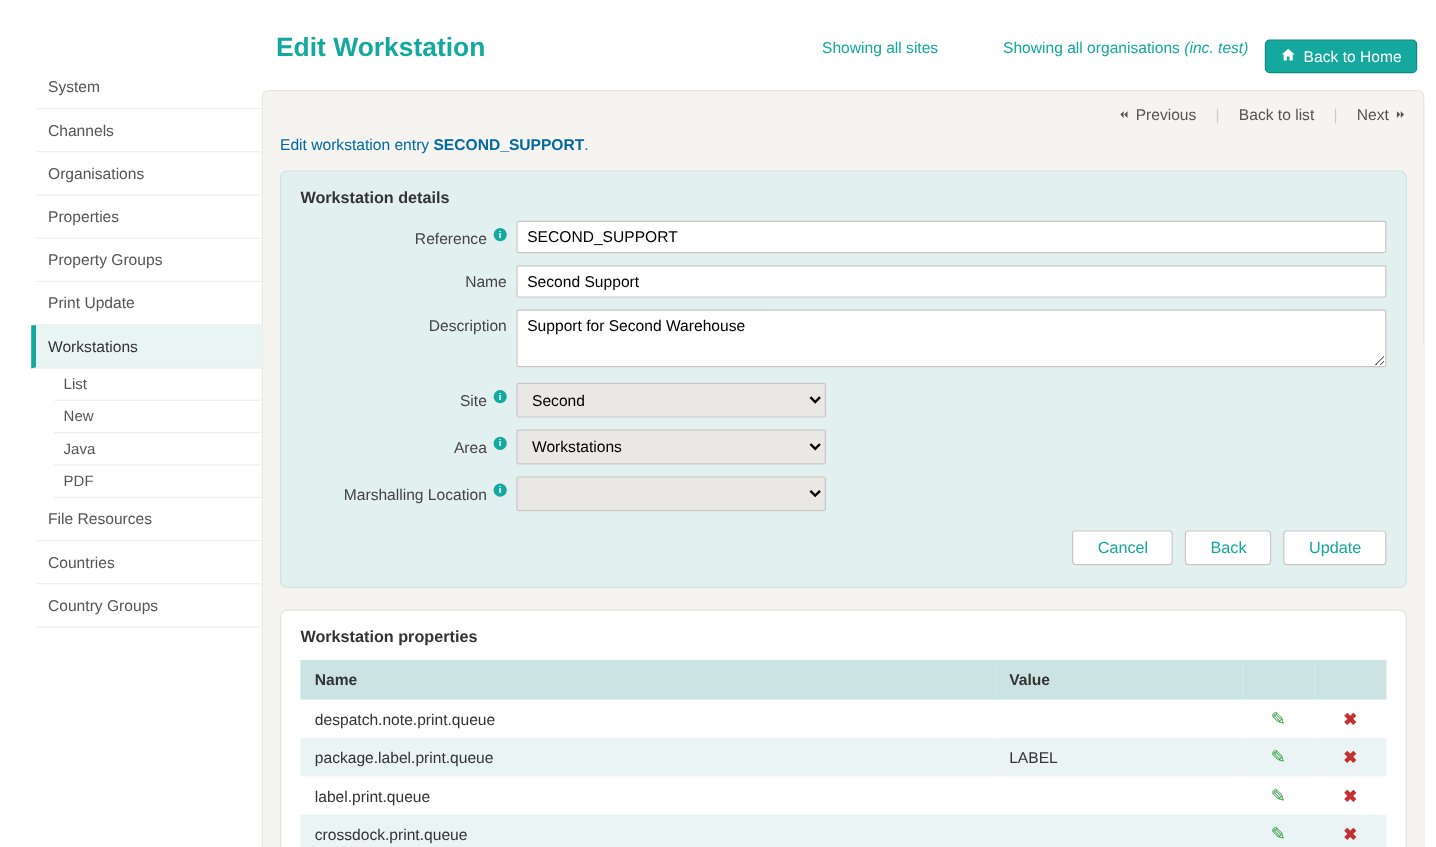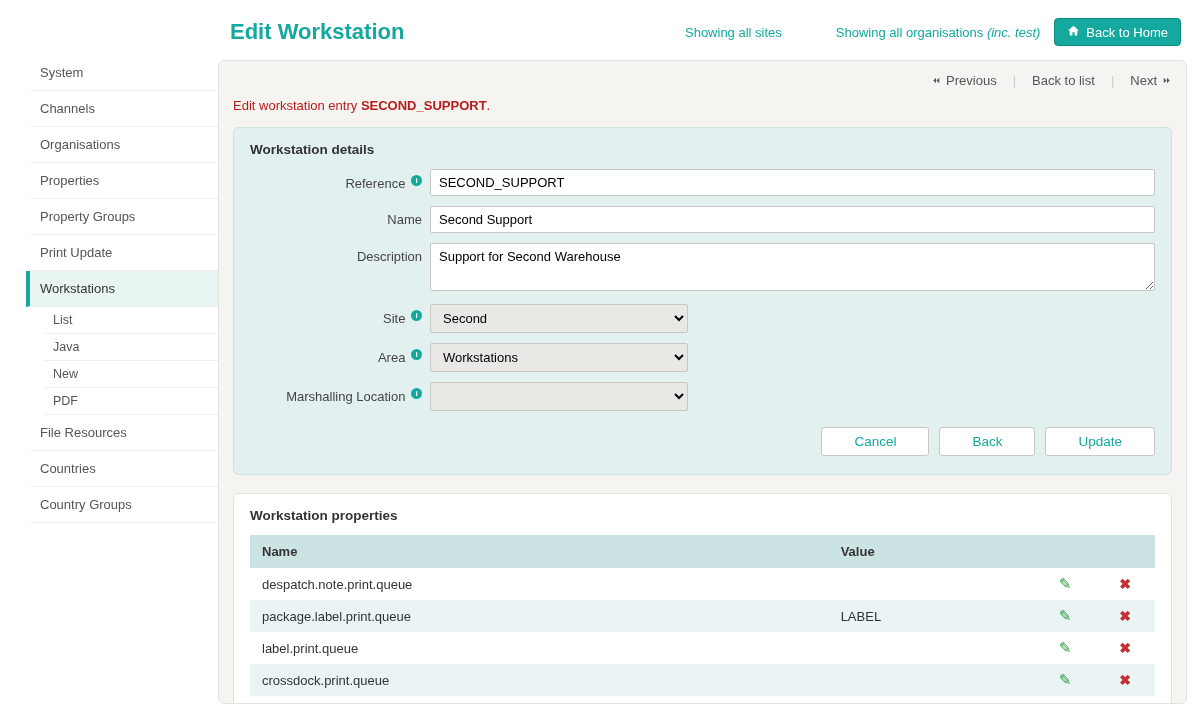--- a/index.html
+++ b/index.html
@@ -74,40 +74,41 @@
     background: #14a89e;
     color: #fff;
     padding: 5px 12px;
     border-radius: 4px;
     border: 1px solid #108a82;
     font-size: 13px;
     display: flex;
     align-items: center;
     gap: 6px;
     cursor: pointer;
+    margin-top: 15px;
   }
   .content-panel {
     background: #f5f4f1;
     border-radius: 6px;
     padding: 0;
     border: 1px solid #e4e2de;
     height: calc(706px - 62px);
     overflow: auto;
   }
   .nav-row {
     display: flex;
     justify-content: flex-end;
     gap: 16px;
     padding: 12px 14px 6px;
     color: #555;
     font-size: 13px;
   }
   .nav-row span { cursor: pointer; display: flex; align-items: center; gap: 4px; }
   .nav-sep { color: #ccc; }
-  .edit-intro { padding: 4px 14px 14px; color: #b91c1c; font-size: 13px; }
+  .edit-intro { padding: 4px 14px 14px; color: #0369a1; font-size: 13px; }
   .edit-intro b { font-weight: 700; }
   
   .card {
     margin: 0 14px 18px;
     background: #e3f0f0;
     border: 1px solid #cfe2e2;
     border-radius: 6px;
     padding: 14px 16px 18px;
   }
   .card-title {
@@ -164,21 +165,21 @@
     display: flex;
     justify-content: flex-end;
     gap: 10px;
     margin-top: 16px;
   }
   .btn {
     background: #fff;
     color: #14a89e;
     border: 1px solid #c9c7c3;
     border-radius: 3px;
-    padding: 6px 32px;
+    padding: 6px 20px;
     font-size: 13.5px;
     cursor: pointer;
   }
   
   .props-card {
     margin: 0 14px 18px;
     background: #fff;
     border: 1px solid #e4e2de;
     border-radius: 6px;
     padding: 14px 16px 8px;
@@ -232,24 +233,24 @@
       <li>
           <span class="side-item">Print Update</span>
         </li>
       <li>
           <span class="side-item active">Workstations</span>
         </li>
       <li>
           <span class="sub-item">List</span>
         </li>
       <li>
+          <span class="sub-item">New</span>
+        </li>
+      <li>
           <span class="sub-item">Java</span>
-        </li>
-      <li>
-          <span class="sub-item">New</span>
         </li>
       <li>
           <span class="sub-item">PDF</span>
         </li>
       <li>
           <span class="side-item">File Resources</span>
         </li>
       <li>
           <span class="side-item">Countries</span>
         </li>

